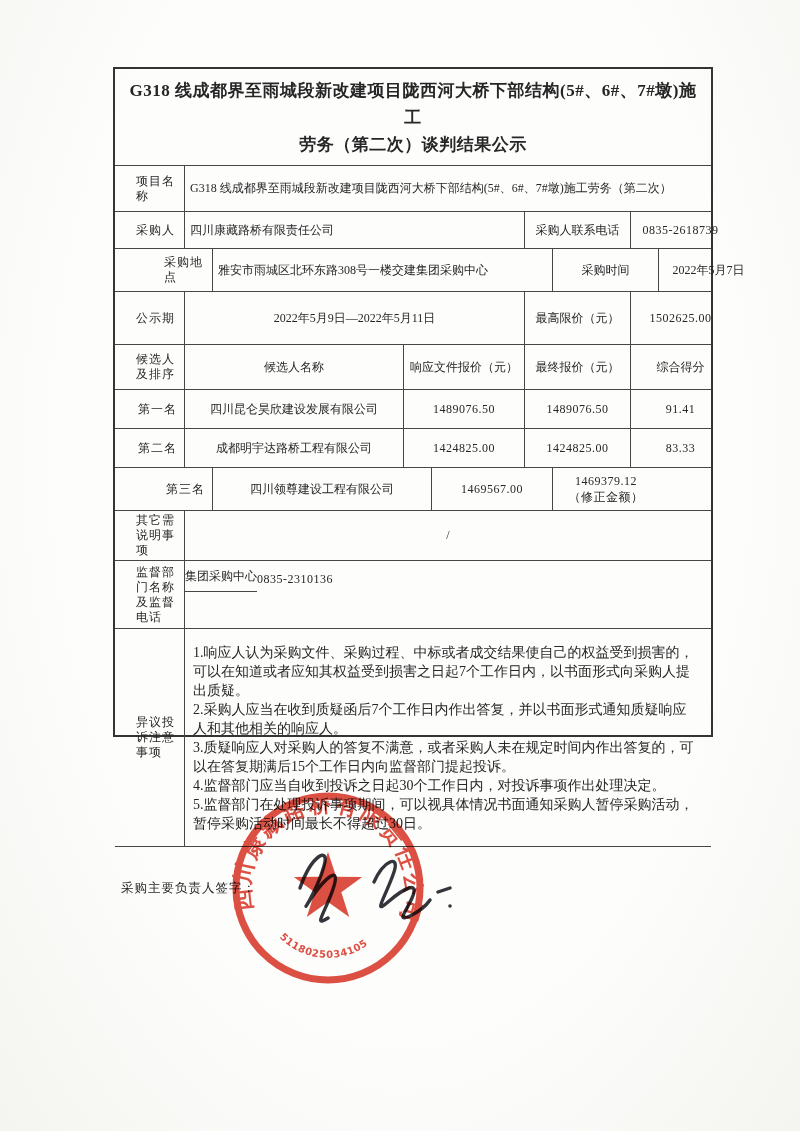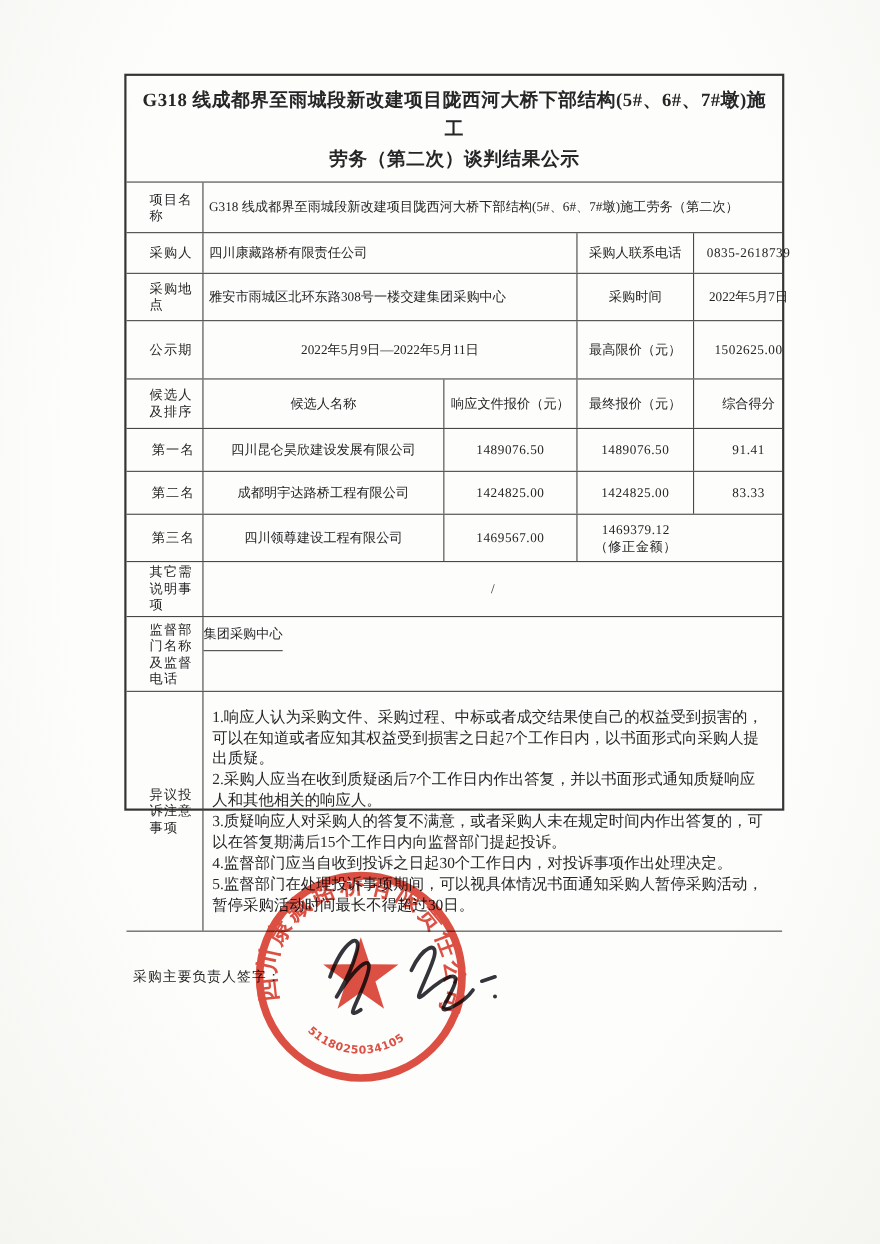--- a/index.html
+++ b/index.html
@@ -36,21 +36,21 @@
     height: 97px;
     display: flex; align-items: center; justify-content: center;
     flex-direction: column;
     font-size: 17px; font-weight: bold;
     letter-spacing: 0.5px;
     line-height: 27px;
     text-align: center;
     padding: 0 10px;
     border-bottom: 1px solid #474747;
   }
-  .h46 { height: 46px; } .h37 { height: 37px; } .h43 { height: 43px; }
+  .h46 { height: 46px; } .h37 { height: 37px; } .h43 { height: 43px; padding-left: 28px; }
   .h53 { height: 53px; } .h45 { height: 45px; } .h39 { height: 39px; }
   .h50 { height: 50px; } .h68 { height: 68px; } .h218 { height: 218px; }
   .h83 { height: 83px; border-bottom: none; text-align: center; }
   .w340 { width: 340px; flex: none; }
   .w219 { width: 219px; flex: none; }
   .w121 { width: 121px; flex: none; }
   .w106 { width: 106px; flex: none; }
   .w99  { width: 99px;  flex: none; }
   .grow { flex: 1 1 auto; }
   .num { letter-spacing: 0.5px; }
@@ -154,20 +154,21 @@
 
   <div class="row h50">
     <div class="cell label">其它需说明事项</div>
     <div class="cell grow center">/</div>
   </div>
 
   <div class="row h68">
     <div class="cell label">监督部门名称及监督电话</div>
     <div class="stack">
       <div class="subcell substack-top">集团采购中心</div>
+      <div class="subcell substack-bottom num">0835-2310136</div>
     </div>
   </div>
 
   <div class="row h218">
     <div class="cell label">异议投诉注意事项</div>
     <div class="objection-text">
       <p>1.响应人认为采购文件、采购过程、中标或者成交结果使自己的权益受到损害的，可以在知道或者应知其权益受到损害之日起7个工作日内，以书面形式向采购人提出质疑。</p>
       <p>2.采购人应当在收到质疑函后7个工作日内作出答复，并以书面形式通知质疑响应人和其他相关的响应人。</p>
       <p>3.质疑响应人对采购人的答复不满意，或者采购人未在规定时间内作出答复的，可以在答复期满后15个工作日内向监督部门提起投诉。</p>
       <p>4.监督部门应当自收到投诉之日起30个工作日内，对投诉事项作出处理决定。</p>

